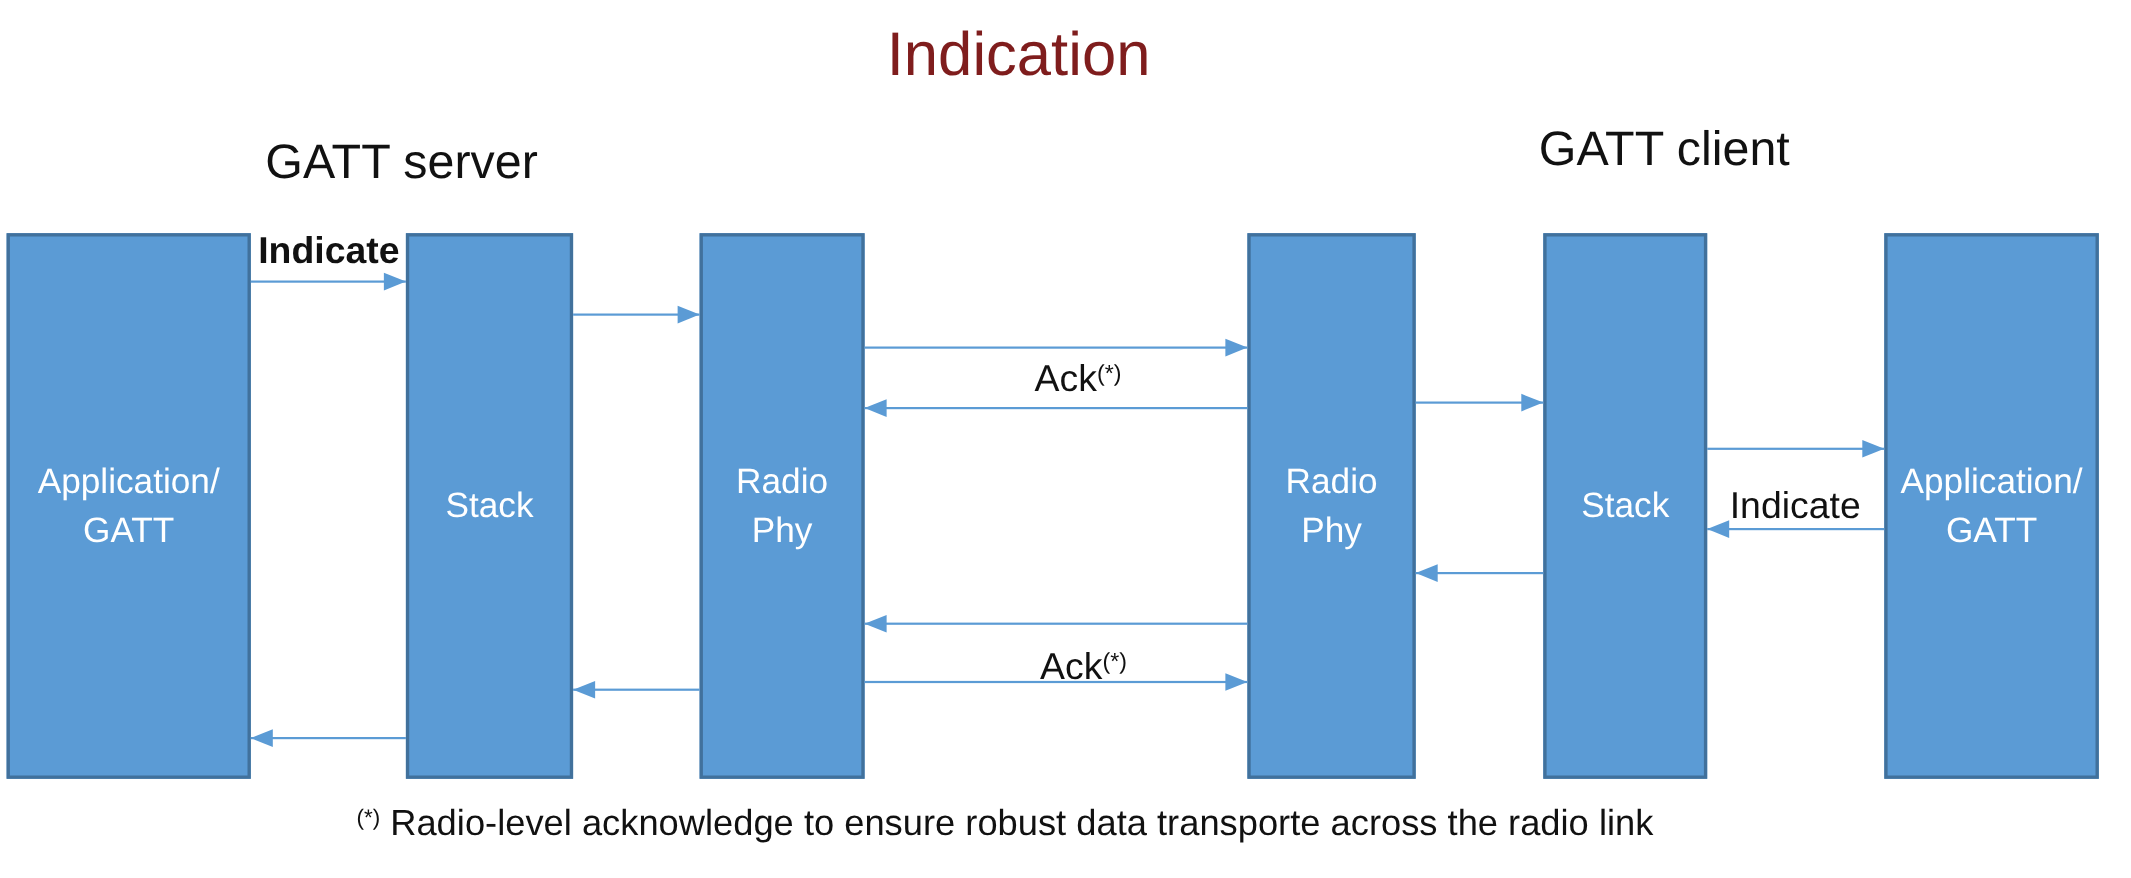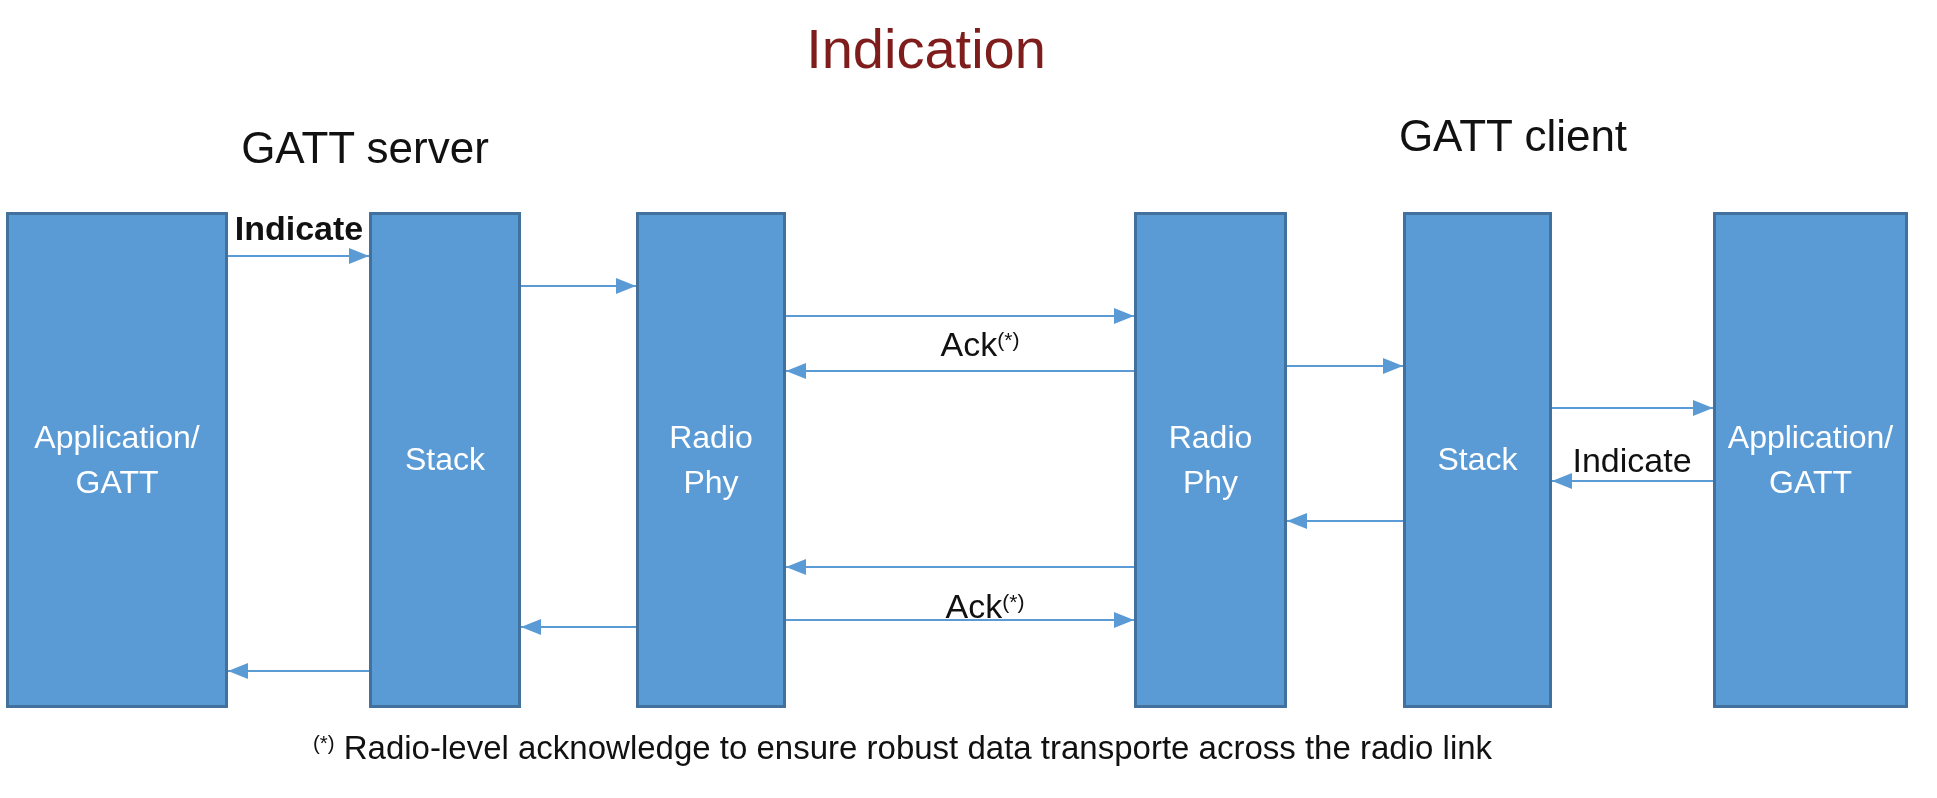--- a/index.html
+++ b/index.html
@@ -41,21 +41,21 @@
 
   .flow-label{
     position:absolute;transform:translate(-50%,-50%);
     font-size:34px;color:#111;white-space:nowrap;line-height:1;
   }
   .flow-label sup,.footnote sup{
     font-size:0.62em;vertical-align:9px;line-height:0;
   }
 
   .footnote{
-    position:absolute;left:313px;top:728px;
+    position:absolute;left:324px;top:728px;
     font-size:33px;color:#111;white-space:nowrap;line-height:1.2;
   }
 </style>
 </head>
 <body>
 
 <div id="canvas">
   <div class="title">Indication</div>
   <div class="group-label server">GATT server</div>
   <div class="group-label client">GATT client</div>

